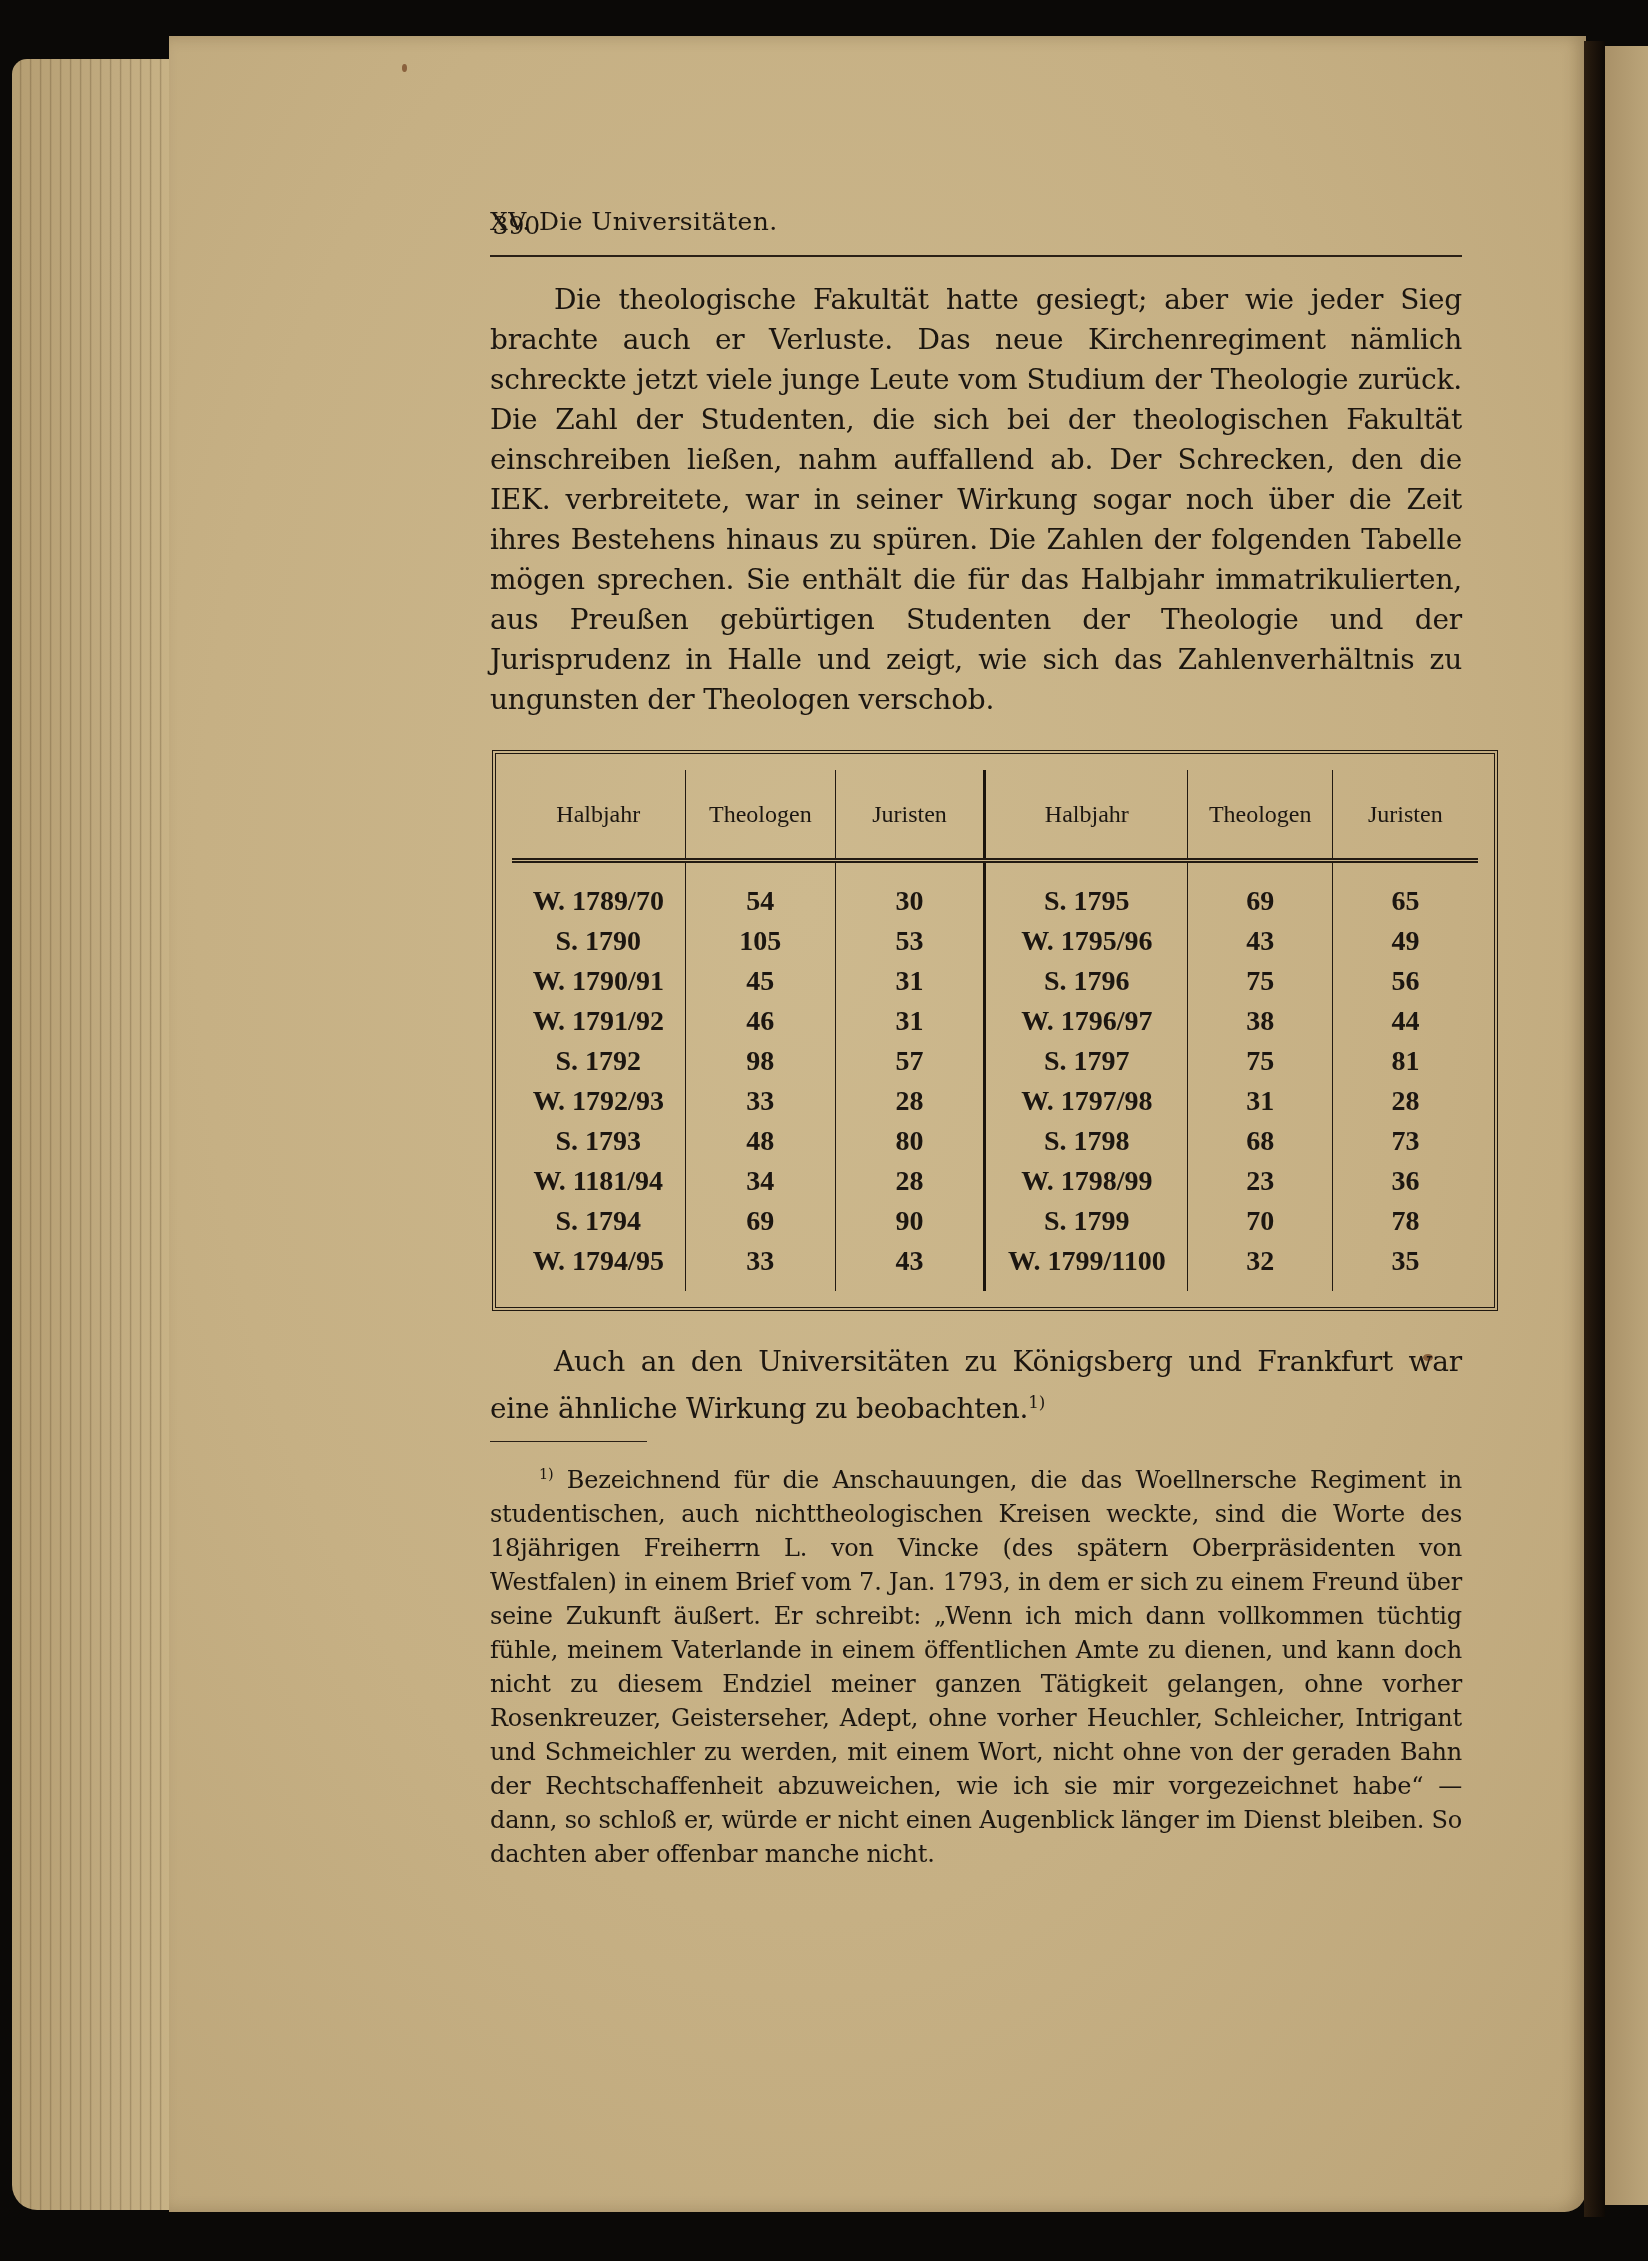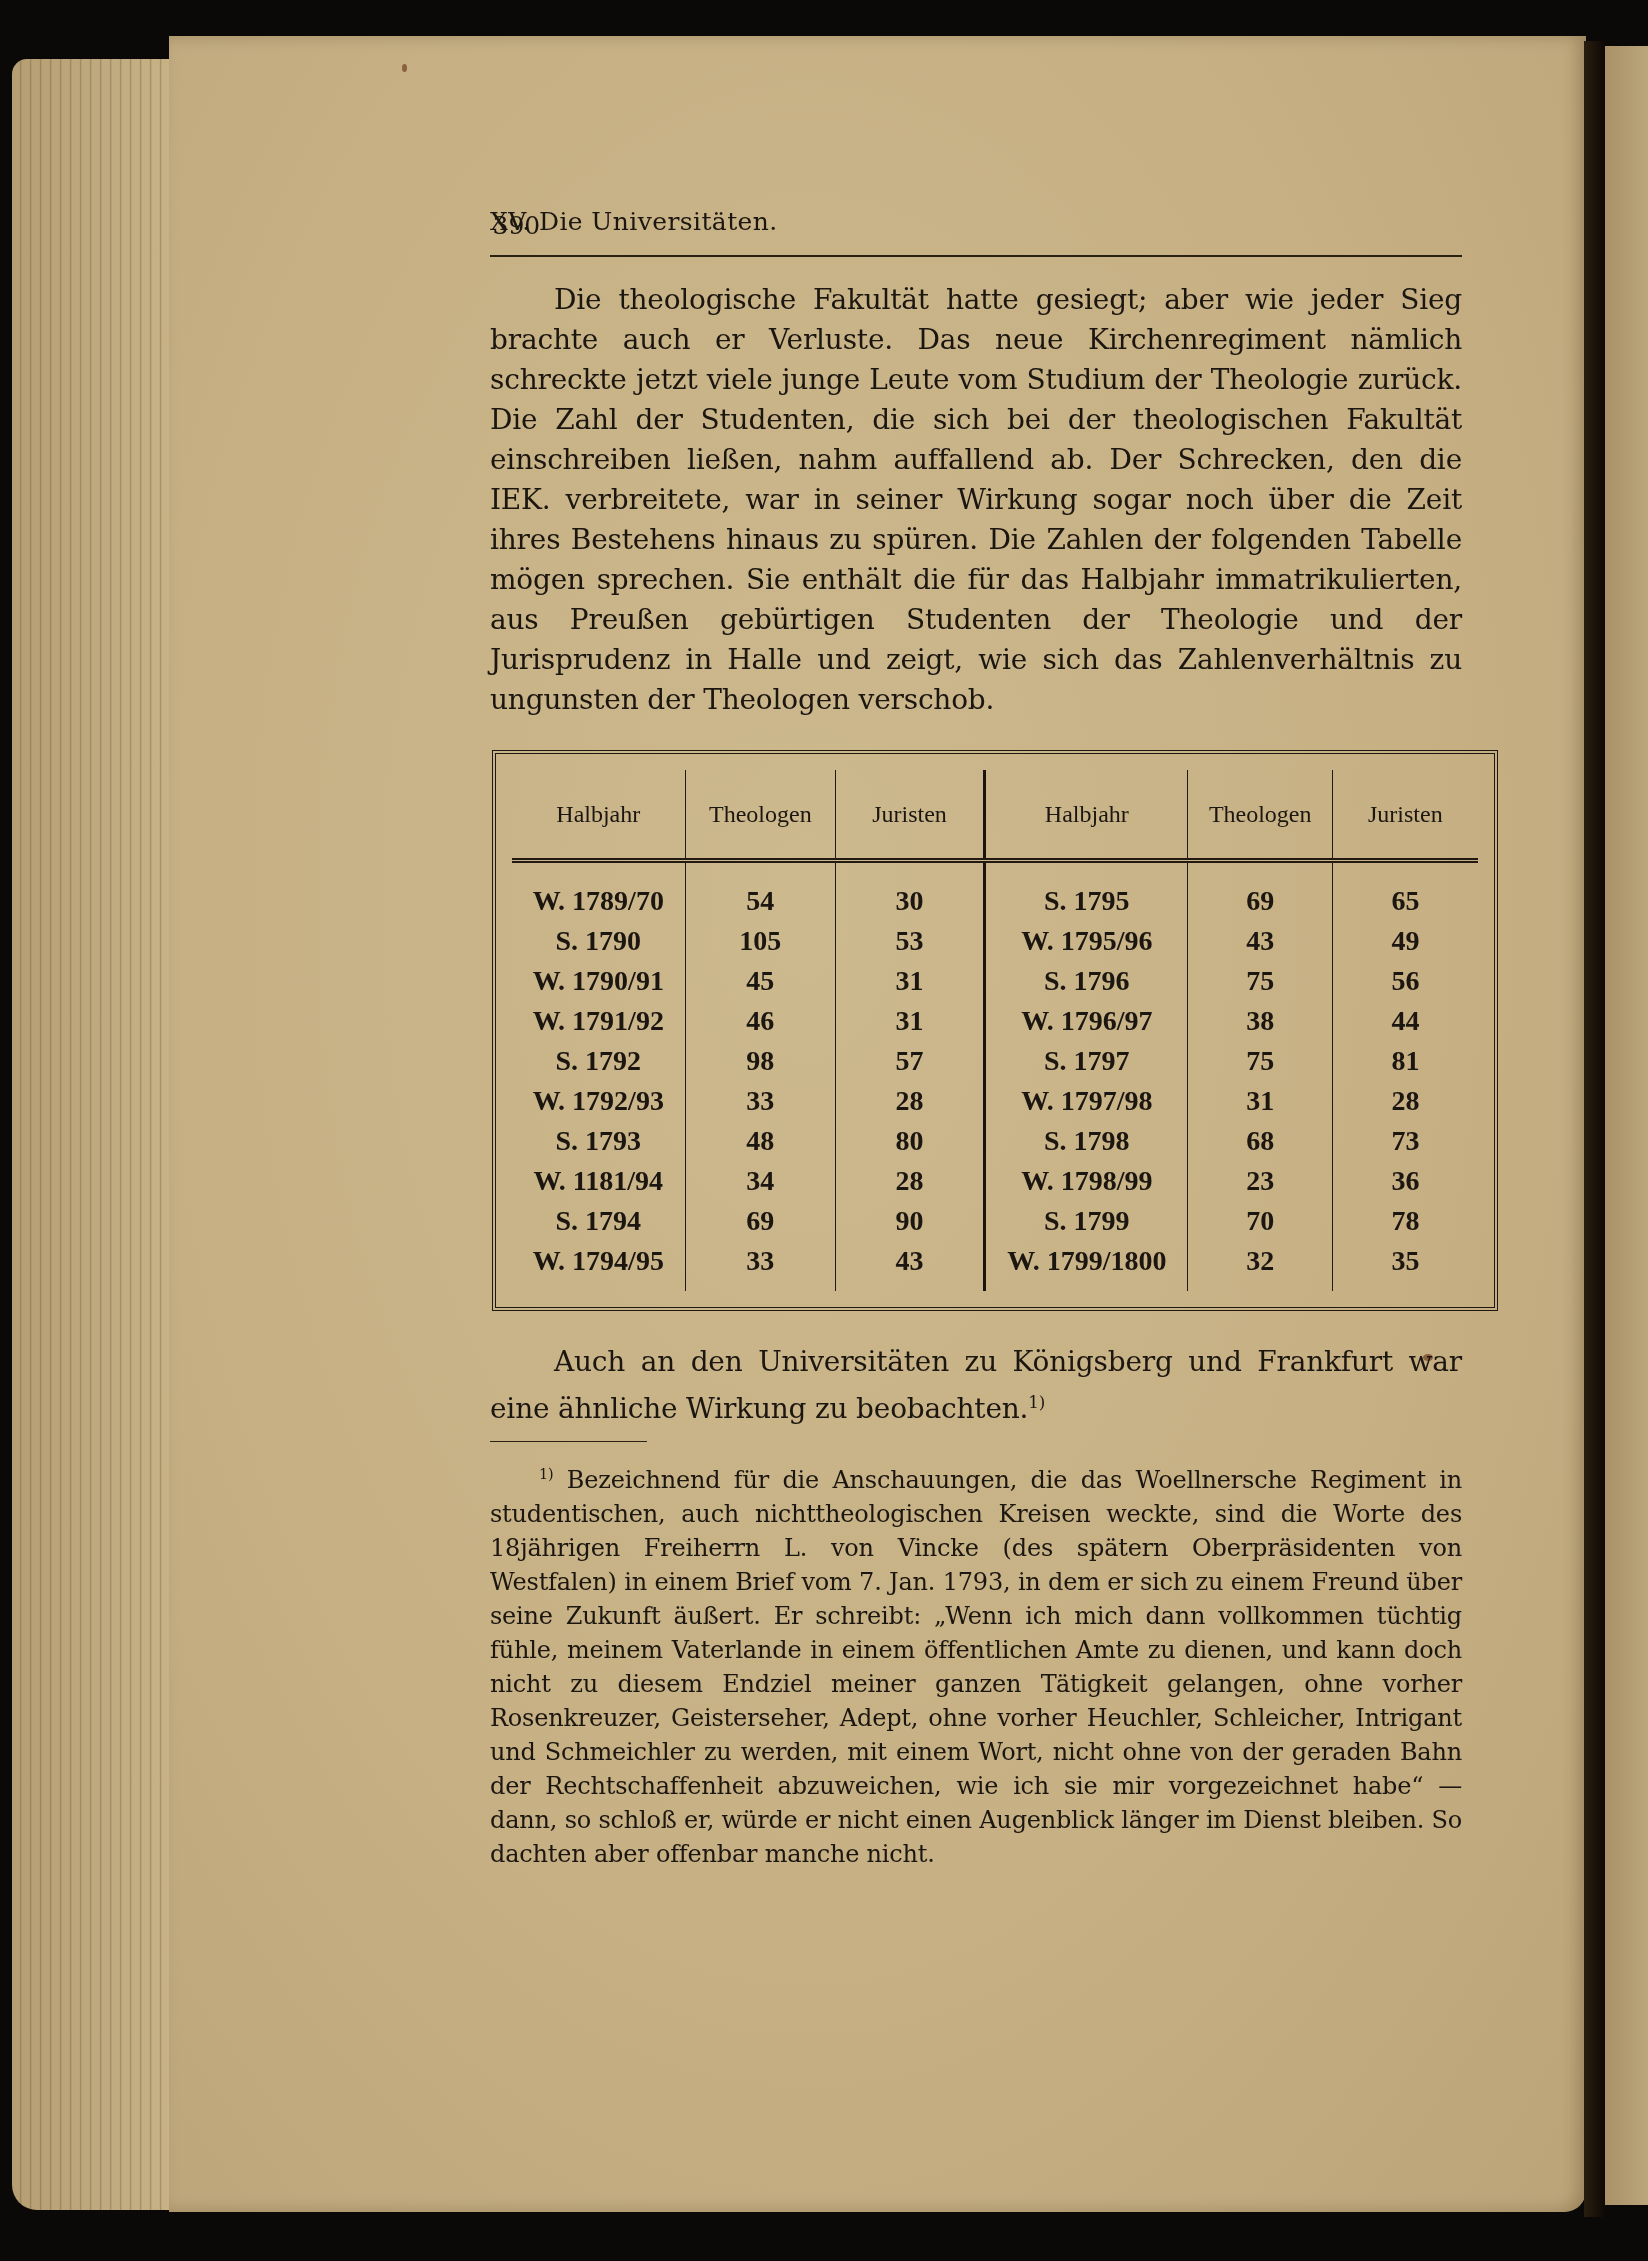--- a/index.html
+++ b/index.html
@@ -192,21 +192,21 @@
             <td>69</td>
             <td class="split">90</td>
             <td>S. 1799</td>
             <td>70</td>
             <td>78</td>
           </tr>
           <tr>
             <td>W. 1794/95</td>
             <td>33</td>
             <td class="split">43</td>
-            <td>W. 1799/1800</td>
+            <td>W. 1799/1100</td>
             <td>32</td>
             <td>35</td>
           </tr>
           <tr class="tail">
             <td></td>
             <td></td>
             <td class="split"></td>
             <td></td>
             <td></td>
             <td></td>

